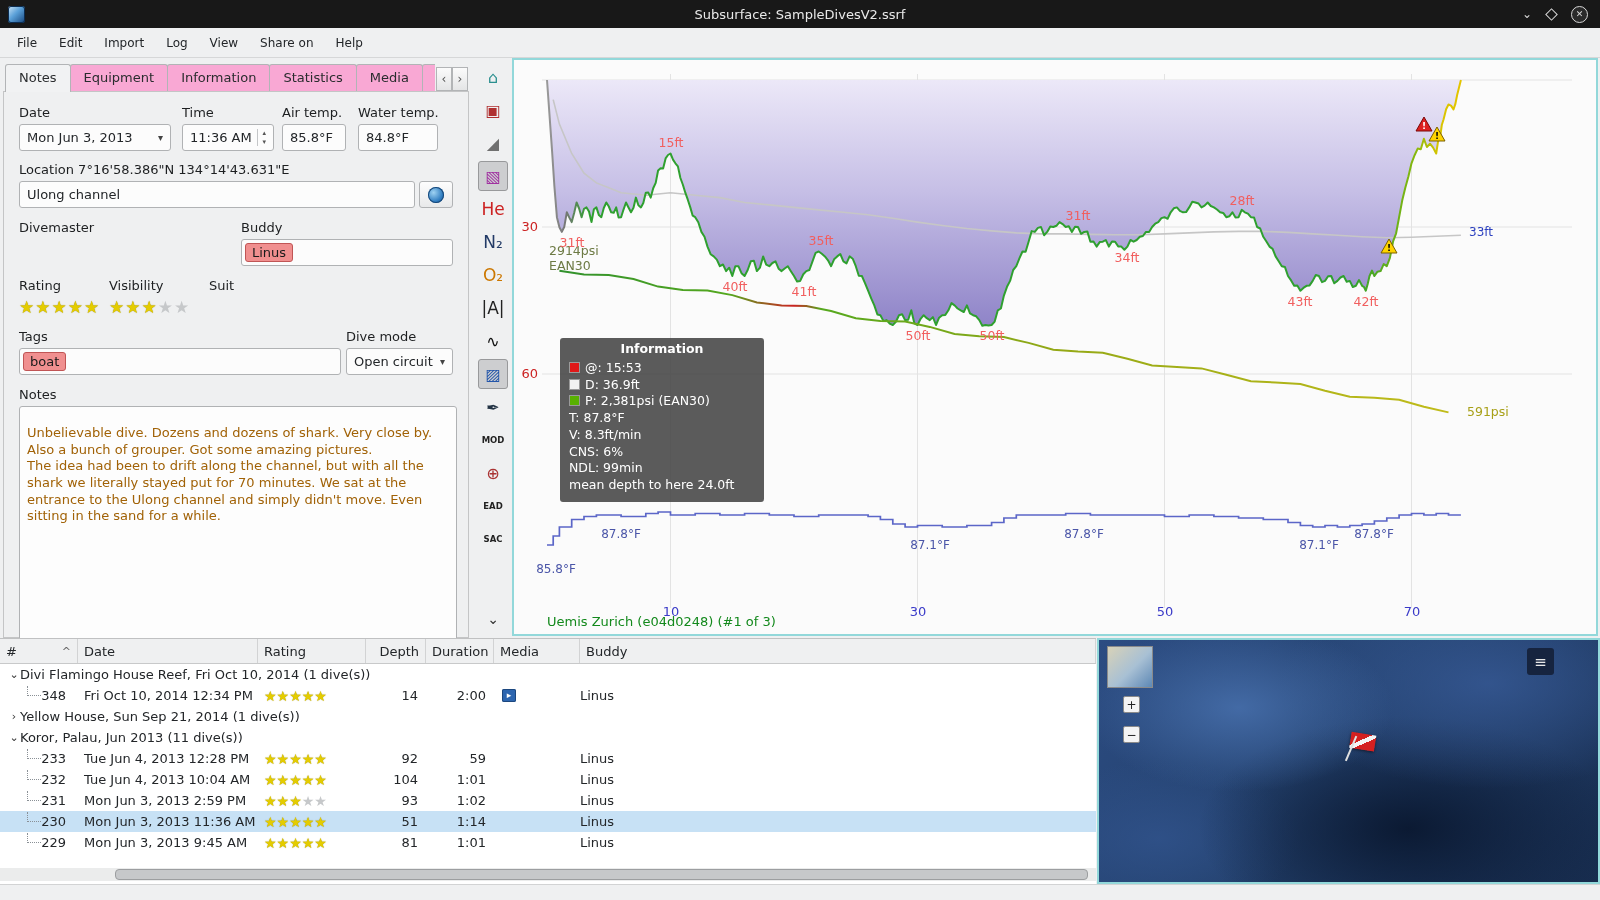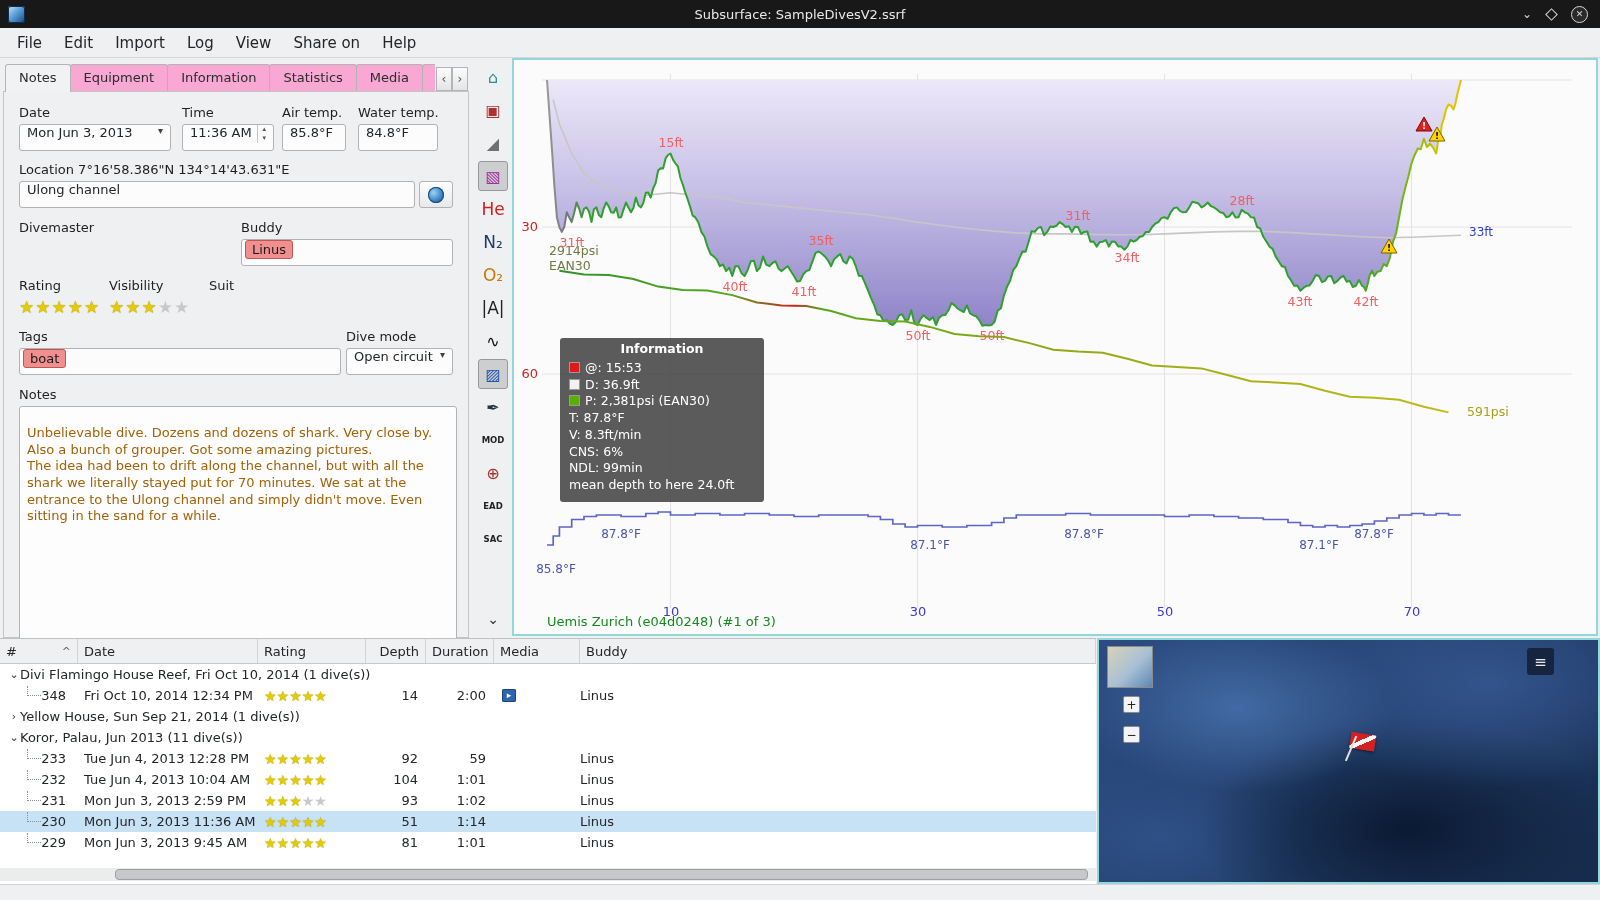--- a/index.html
+++ b/index.html
@@ -11,33 +11,33 @@
 .titlebar{position:absolute;top:0;left:0;right:0;height:28px;background:#181818;display:flex;align-items:center}
 .app-icon{margin-left:8px;width:17px;height:17px;border-radius:3px;background:linear-gradient(135deg,#cfe6f7 0%,#5aa0d8 45%,#16457c 100%);z-index:2;box-shadow:inset 0 0 0 1px #0c2c50}
 .title-center{position:absolute;left:0;right:0;text-align:center;color:#e9e9e9;font-size:13px}
 .win-controls{margin-left:auto;display:flex;align-items:center;gap:15px;margin-right:12px;z-index:2;color:#d8d8d8}
 .win-min{font-size:12px;line-height:1}
 .win-max{width:9px;height:9px;border:1.4px solid #d8d8d8;transform:rotate(45deg);font-size:0}
 .win-close{width:17px;height:17px;border:1.4px solid #d8d8d8;border-radius:50%;display:flex;align-items:center;justify-content:center;font-size:9px;background:#2a2a2a}
 
 
 .menubar{position:absolute;top:28px;left:0;right:0;height:30px;background:#eff0f1;border-bottom:1px solid #d6d7d8;display:flex;align-items:center;padding-left:6px}
-.menu-item{padding:5px 11px;font-size:15px;border-radius:2px}
+.menu-item{padding:5px 11px;font-size:12px;border-radius:2px}
 
 
 .left-panel{position:absolute;top:58px;left:0;width:472px;height:580px}
 .tabbar{position:absolute;top:6px;left:5px;height:28px;display:flex;max-width:430px;overflow:hidden}
 .tab{padding:5px 13px 0;border:1px solid #b2b4b6;border-bottom:none;background:#f9a8d4;border-radius:3px 3px 0 0;margin-right:-1px;font-size:13px;height:28px;white-space:nowrap;color:#2a2c2e}
 .tab.active{background:#f1f2f3;position:relative;z-index:2}
 .tab-scroll{position:absolute;top:9px;right:4px;display:flex;z-index:3}
 .tsb{width:16px;height:24px;border:1px solid #b2b4b6;background:linear-gradient(#fbfbfb,#e4e5e6);display:flex;align-items:center;justify-content:center;font-size:12px;color:#555}
 .tab-pane{position:absolute;top:33px;left:3px;right:3px;bottom:0;background:#eff0f1;border:1px solid #c4c5c6;padding:13px 15px 10px}
 label{display:block;margin-bottom:4px;color:#1d1f21;font-size:13px}
 .f-row{display:flex;margin-bottom:11px}
-.input,.combo{background:#fcfcfc;border:1px solid #b0b2b4;border-radius:3px;height:27px;font-size:13px;padding:0 7px;display:flex;align-items:flex-start;overflow:hidden;white-space:nowrap}
+.input,.combo{background:#fcfcfc;border:1px solid #b0b2b4;border-radius:3px;height:27px;font-size:13px;padding:0 7px;display:flex;align-items:center;overflow:hidden;white-space:nowrap}
 .dd-arrow{margin-left:auto;font-size:10px;color:#444;padding-left:5px}
 .spin-btns{margin-left:auto;display:flex;flex-direction:column;align-items:center;border-left:1px solid #c4c6c8;padding-left:4px;font-size:7px;color:#555;line-height:1.25}
 .chip{background:#f08f8f;border:1px solid #c05555;border-radius:3px;padding:1px 6px;font-size:13px;color:#1a1a1a}
 .star{font-size:17px;letter-spacing:1px}
 .star.sm{font-size:14px;letter-spacing:0}
 .star.on{color:#e4cc00;text-shadow:0 0 1px #887a00}
 .star.off{color:#c6c8ca}
 .icon-btn{width:34px;height:27px;border:1px solid #b0b2b4;border-radius:3px;background:linear-gradient(#fdfdfd,#e8e9ea);display:flex;align-items:center;justify-content:center;margin-left:4px}
 .globe{width:16px;height:16px;border-radius:50%;background:radial-gradient(circle at 35% 35%,#9ed2f2,#2f7cc0 62%,#1a4f86);box-shadow:inset 0 0 0 1px #174778}
 textarea.notes{width:438px;height:284px;resize:none;background:#fdfdfd;border:1px solid #b0b2b4;border-radius:3px;font-family:inherit;font-size:13px;line-height:1.28;padding:18px 7px;color:#a16207}

